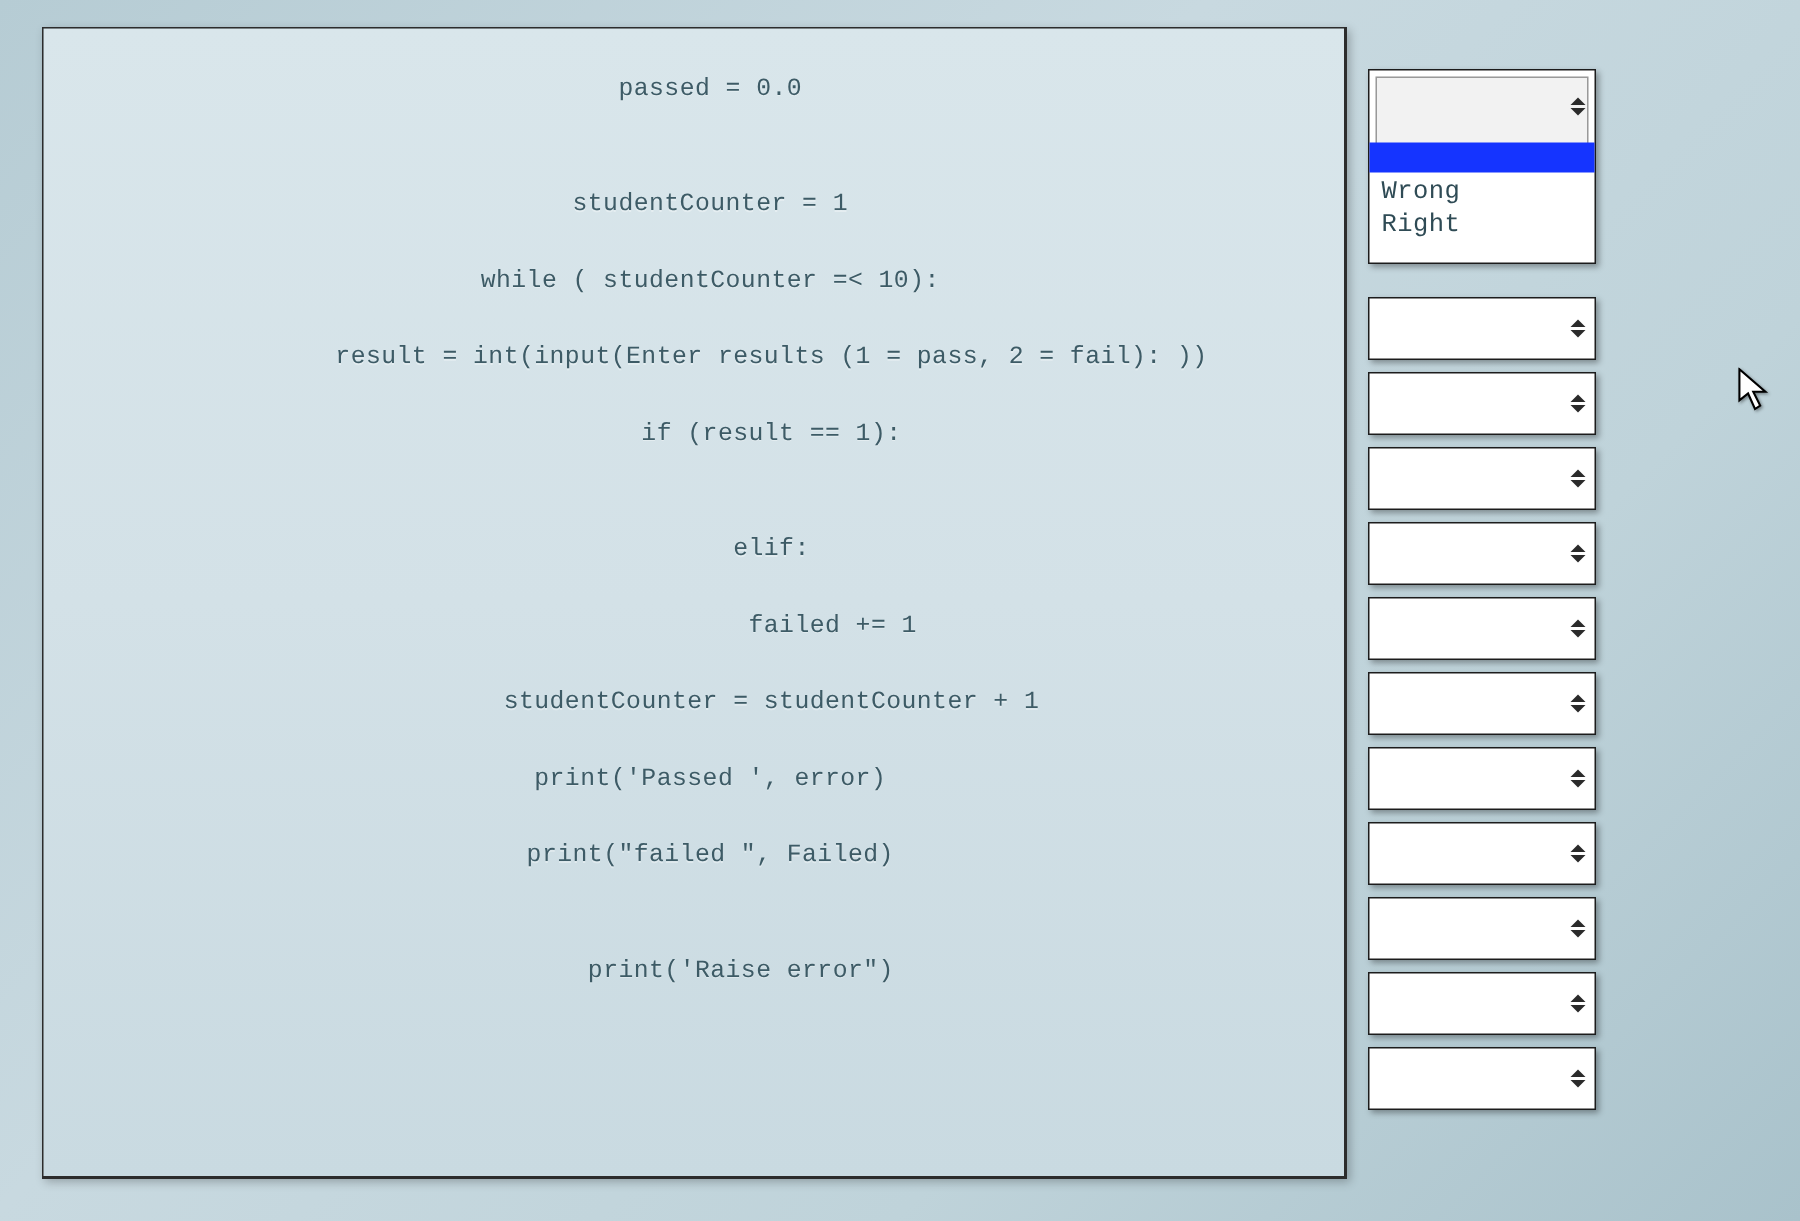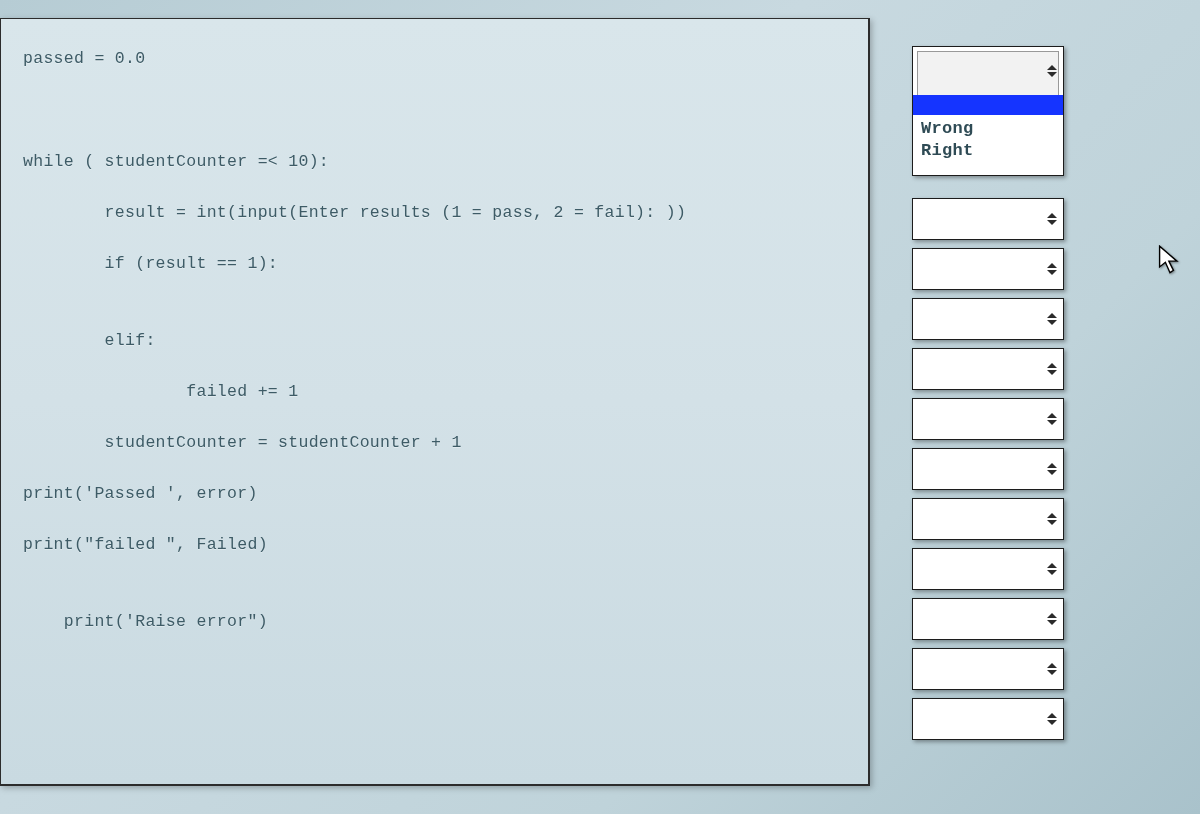--- a/index.html
+++ b/index.html
@@ -4,29 +4,30 @@
 <style>
   html,body{margin:0;padding:0;width:1200px;height:814px;overflow:hidden;}
   body{
     background:linear-gradient(135deg,#b6ccd4 0%,#c8d9e0 40%,#bfd3da 70%,#a9c2cb 100%);
     font-family:"Courier New",Courier,monospace;
     position:relative;
   }
   
   .panel{
     position:absolute;
-    left:0; top:18px;
+    left:28px; top:18px;
     width:870px; height:768px;
     background:linear-gradient(180deg,#d9e6eb 0%,#d3e1e7 50%,#c9dae1 100%);
     border:1px solid #2c2c2c;
     border-right:2px solid #2c2c2c;
     border-bottom:2px solid #2c2c2c;
     box-shadow: 2px 2px 6px rgba(0,0,0,.25);
     padding:28px 0 0 0;
     box-sizing:border-box;
+    text-align:center;
   }
   .code-line{
     color:#3d5b66;
     font-size:16.5px;
     letter-spacing:0.3px;
     padding:3px 0 3px 22px;
     white-space:pre;
     text-shadow:0 1px 0 rgba(255,255,255,.35);
     line-height:1.15;
   }
@@ -40,21 +41,21 @@
   }
   .ans-box{
     width:152px;
     background:#ffffff;
     border:1px solid #1c1c1c;
     box-shadow:2px 2px 4px rgba(0,0,0,.35);
     position:relative;
     box-sizing:border-box;
   }
   .ans-box.small{height:42px;}
-  .ans-box.big{height:130px;font-weight:bold;}
+  .ans-box.big{height:130px;}
   .stepper{
     position:absolute; right:4px; top:50%; transform:translateY(-50%);
     width:14px;
     display:flex; flex-direction:column; gap:0;
   }
   .stepper .tri{
     width:0;height:0;border-left:5px solid transparent;border-right:5px solid transparent;
     margin:0 auto;
   }
   .stepper .up{border-bottom:5px solid #2b2b2b;margin-bottom:2px;}
@@ -87,20 +88,21 @@
   }
   .cursor svg{width:100%;height:100%;filter:drop-shadow(1px 1px 1px rgba(0,0,0,.4));}
 </style>
 </head>
 <body>
 
 <div class="panel">
   <div class="code-line">passed = 0.0</div>
   <div class="gap"></div>
   <div class="gap"></div>
+  <div class="code-line">studentCounter = 1</div>
   <div class="gap"></div>
   <div class="code-line">while ( studentCounter =&lt; 10):</div>
   <div class="gap"></div>
   <div class="code-line">        result = int(input(Enter results (1 = pass, 2 = fail): ))</div>
   <div class="gap"></div>
   <div class="code-line">        if (result == 1):</div>
   <div class="gap"></div>
   <div class="gap"></div>
   <div class="code-line">        elif:</div>
   <div class="gap"></div>

